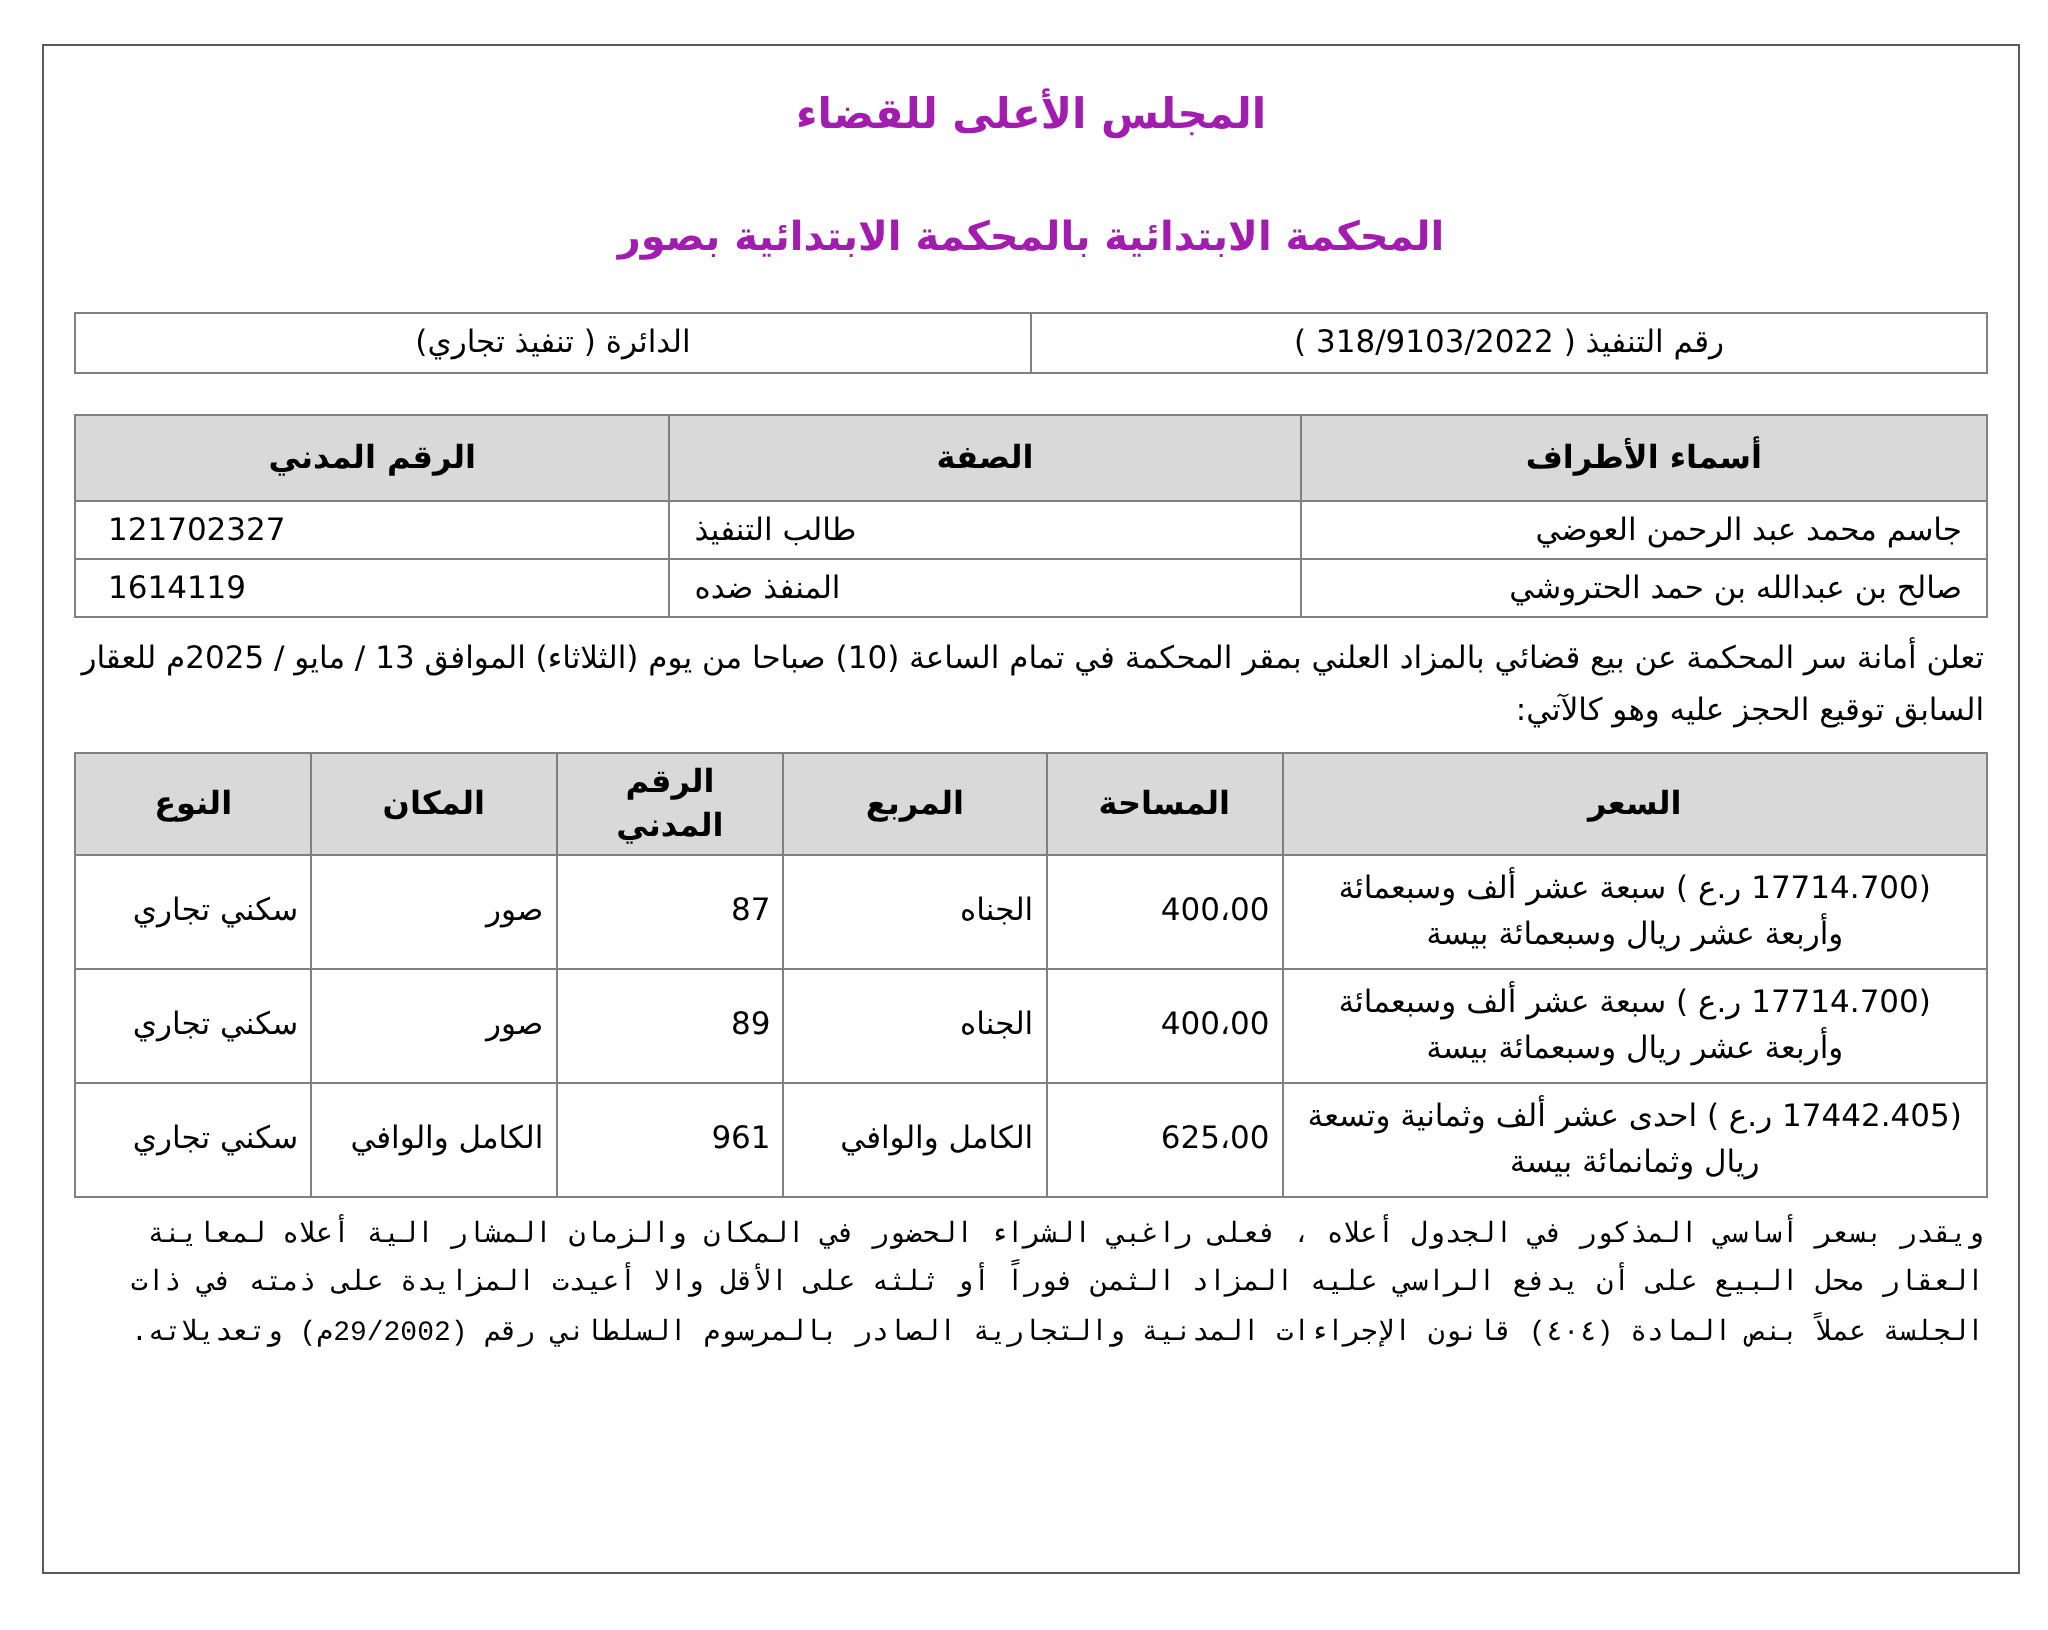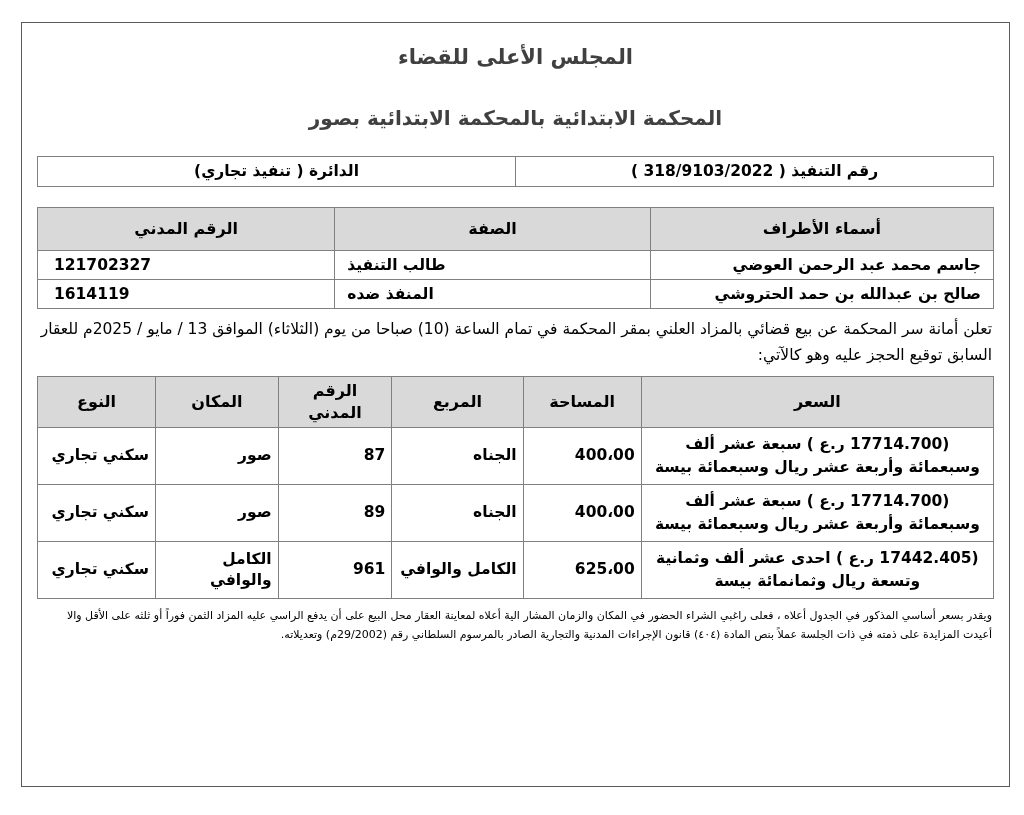--- a/index.html
+++ b/index.html
@@ -31,38 +31,38 @@
     top: 0px;
     width: 957px;
     height: 100%;
   }
 
   
   .heading {
     text-align: center;
     font-weight: bold;
     direction: rtl;
-    color: #404040;
+    color: #a21caf;
   }
   .heading-1 { font-size: 21px; margin-top: 22px; line-height: 1.2; }
   .heading-2 { font-size: 20px; margin-top: 36px; line-height: 1.2; }
   .heading-3 { font-size: 19px; margin-top: 34px; line-height: 1.2; }
 
   
   table {
     border-collapse: collapse;
     width: 100%;
     direction: rtl;
     table-layout: fixed;
   }
   table td, table th {
     border: 1px solid #808080;
     padding: 3px 6px;
     font-size: 15.5px;
-    font-weight: bold;
+    font-weight: normal;
     vertical-align: middle;
     line-height: 1.35;
   }
 
   
   .case-table-wrap { margin-top: 26px; }
   .case-table td { height: 23px; text-align: center; }
   .case-table .cell-case-no { width: 50%; }
   .case-table .cell-circuit { width: 50%; }
   .case-table .cell-claim { text-align: center; }
@@ -116,24 +116,25 @@
   .prop-table .col-block  { width: 13.5%; }
   .prop-table .col-civil  { width: 11.5%; }
   .prop-table .col-place  { width: 12.5%; }
   .prop-table .col-type   { width: 12%; }
   .prop-table td.col-price { text-align: center; padding: 4px 10px; line-height: 1.45; }
 
   
   .closing {
     direction: rtl;
     text-align: right;
-    font-size: 11px;
+    font-size: 14px;
     line-height: 1.75;
     margin-top: 7px;
     padding: 0 2px;
+    font-family: Liberation Mono, monospace;
   }
 </style>
 </head>
 <body>
 
 <div class="page-frame">
   <div class="page-inner">
 
     <div class="heading heading-1">المجلس الأعلى للقضاء</div>
     <div class="heading heading-2">المحكمة الابتدائية بالمحكمة الابتدائية بصور</div>

